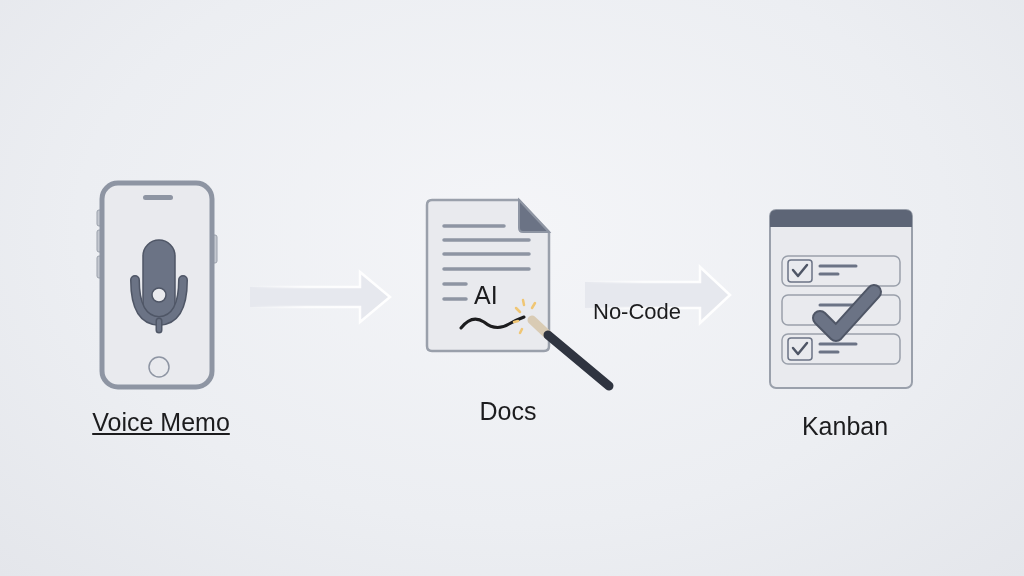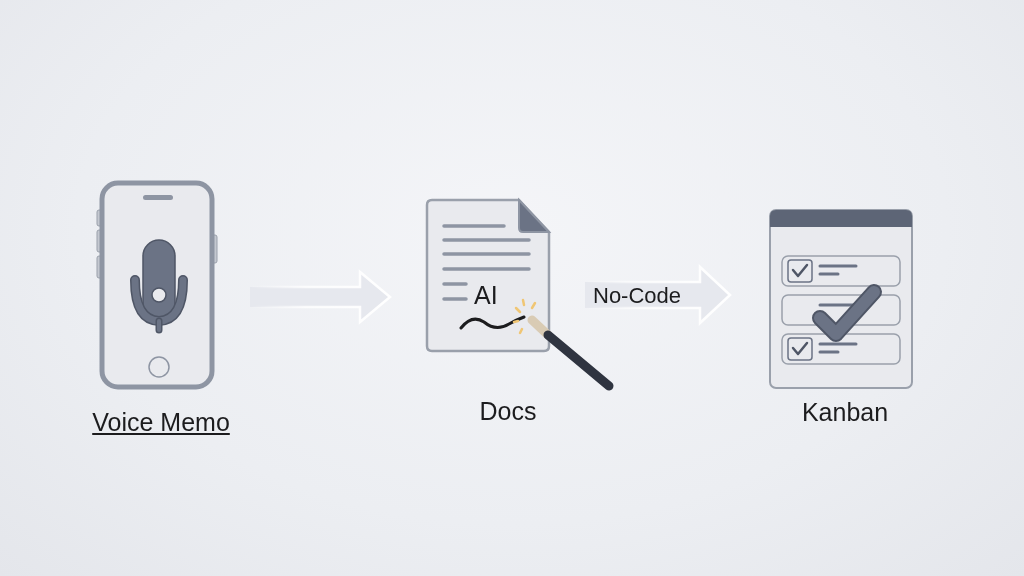--- a/index.html
+++ b/index.html
@@ -83,21 +83,21 @@
 <svg style="left:585px;top:265px;" width="150" height="60" viewBox="0 0 150 60">
   <defs>
     <linearGradient id="ag2" x1="0" x2="1">
       <stop offset="0" stop-color="#ffffff" stop-opacity="0"></stop>
       <stop offset="0.4" stop-color="#ffffff" stop-opacity="0.8"></stop>
       <stop offset="1" stop-color="#ffffff" stop-opacity="1"></stop>
     </linearGradient>
   </defs>
   <path d="M0 17 L115 17 L115 2 L145 30 L115 58 L115 43 L0 43 Z" fill="#e6e8ee" stroke="url(#ag2)" stroke-width="2.5"></path>
 </svg>
-<div class="arrow-label" style="left:593px;top:283px;">No-Code</div>
+<div class="arrow-label" style="left:593px;top:299px;">No-Code</div>
 
 <svg class="node" style="left:768px;top:208px;" width="146" height="182" viewBox="0 0 146 182">
   <rect x="2" y="2" width="142" height="178" rx="6" fill="#e9eaee" stroke="#9aa0ab" stroke-width="2"></rect>
   <path d="M2 8 Q2 2 8 2 L138 2 Q144 2 144 8 L144 19 L2 19 Z" fill="#5d6576"></path>
 
   <rect x="14" y="48" width="118" height="30" rx="6" fill="#e9eaee" stroke="#9aa0ab" stroke-width="1.5"></rect>
   <rect x="14" y="87" width="118" height="30" rx="6" fill="#e9eaee" stroke="#9aa0ab" stroke-width="1.5"></rect>
   <rect x="14" y="126" width="118" height="30" rx="6" fill="#e9eaee" stroke="#9aa0ab" stroke-width="1.5"></rect>
 
   <rect x="20" y="52" width="24" height="22" rx="3" fill="#e9eaee" stroke="#6b7385" stroke-width="1.5"></rect>
@@ -109,13 +109,13 @@
     <line x1="52" y1="58" x2="88" y2="58"></line>
     <line x1="52" y1="66" x2="70" y2="66"></line>
     <line x1="52" y1="97" x2="88" y2="97"></line>
     <line x1="52" y1="136" x2="88" y2="136"></line>
     <line x1="52" y1="144" x2="70" y2="144"></line>
   </g>
 
   <path d="M52 110 L68 126 L106 84" fill="none" stroke="#4f5666" stroke-width="16" stroke-linecap="round" stroke-linejoin="round"></path>
   <path d="M52 110 L68 126 L106 84" fill="none" stroke="#6b7385" stroke-width="12" stroke-linecap="round" stroke-linejoin="round"></path>
 </svg>
-<div class="label" style="left:845px;top:398px;text-align:center;">Kanban</div>
+<div class="label" style="left:845px;top:412px;text-align:center;">Kanban</div>
 
 </body></html>

